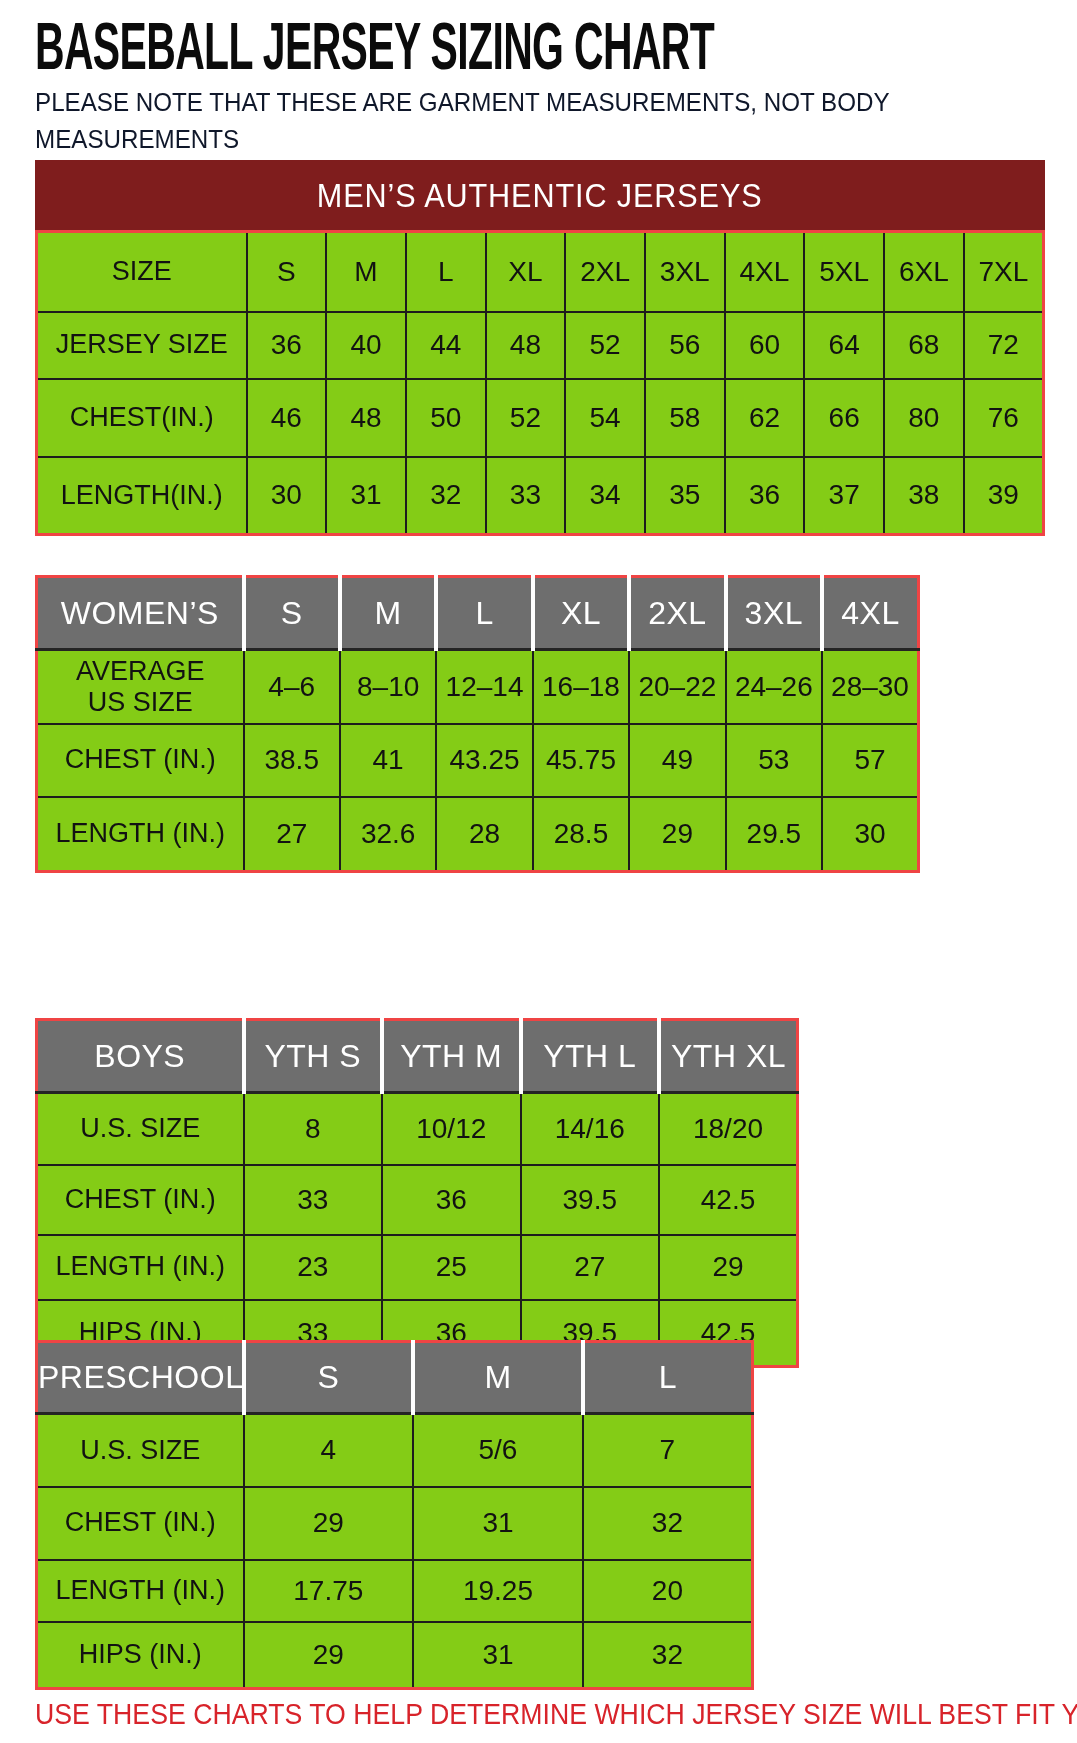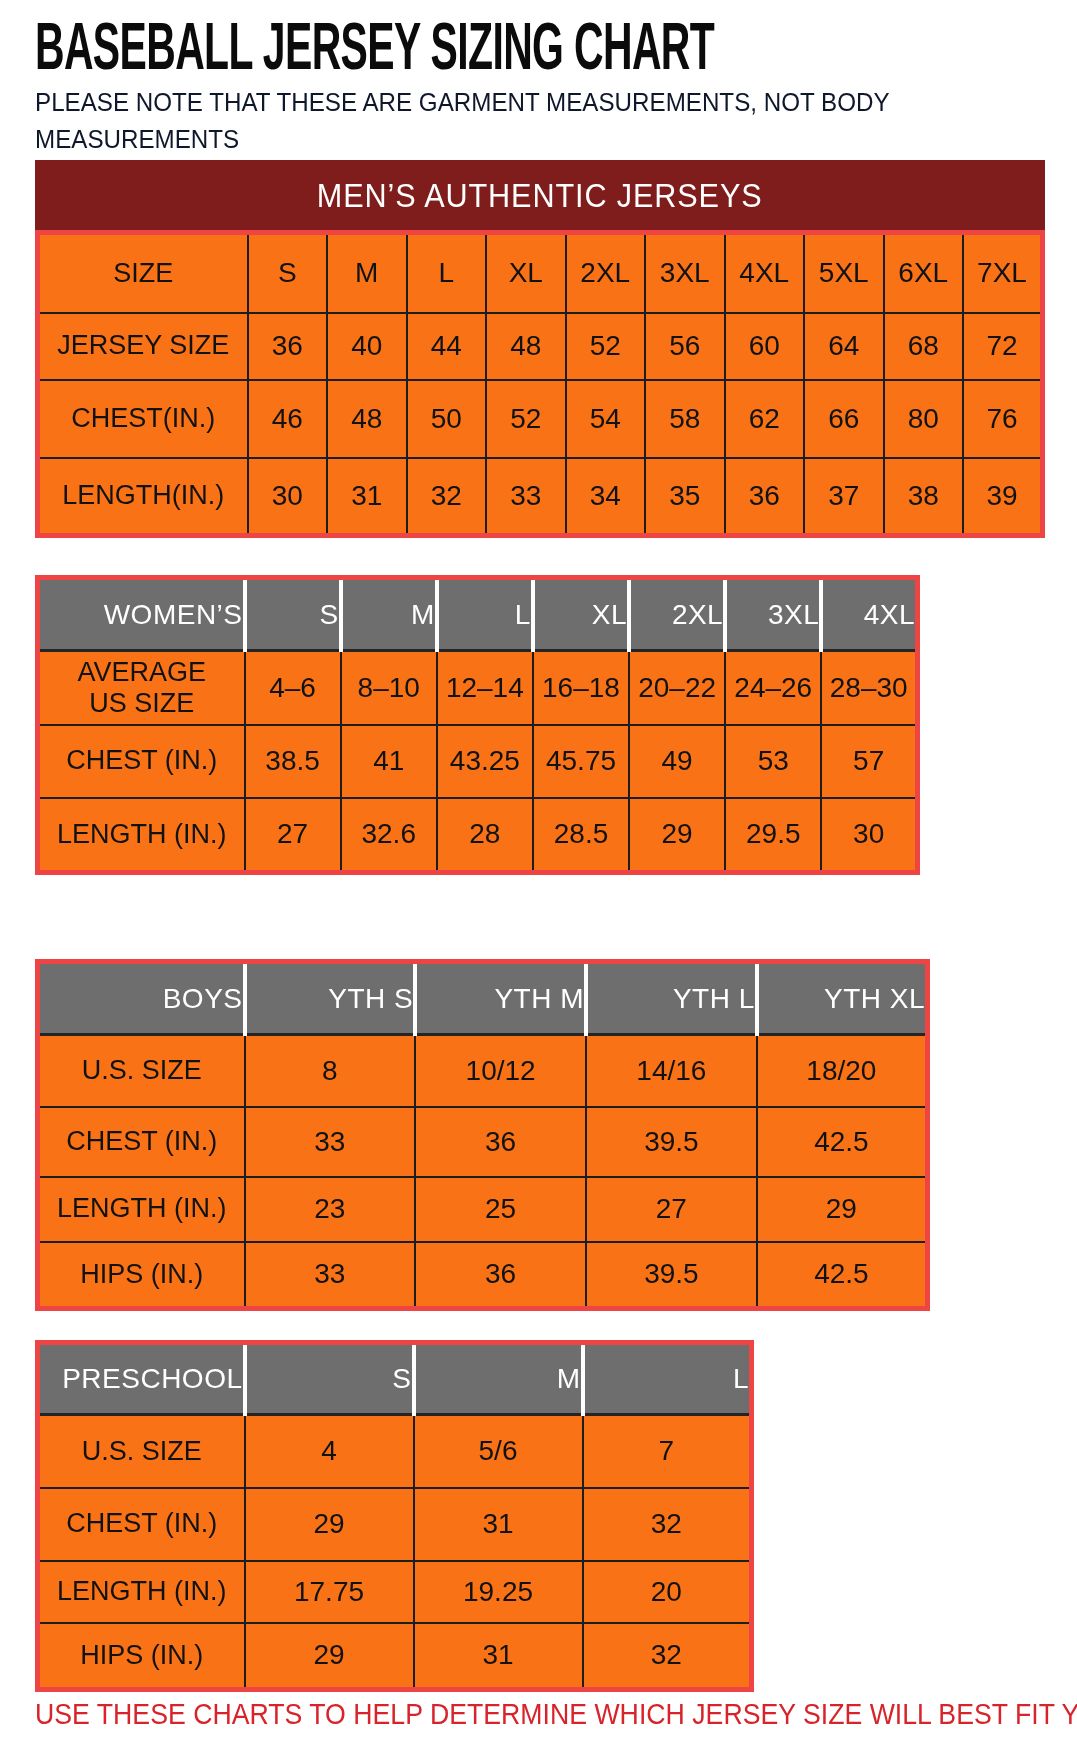--- a/index.html
+++ b/index.html
@@ -19,31 +19,31 @@
                 white-space:pre-line; }
 
   
   .banner { position:absolute; left:35px; top:160px; width:1010px; height:70px;
             background:#7f1d1d; display:flex; align-items:center; justify-content:center; }
   .banner .cond { color:#ffffff; font-size:34px; letter-spacing:1px; white-space:nowrap;
                   transform:scaleX(0.90); }
 
   
   table.t { position:absolute; left:35px; border-collapse:collapse; table-layout:fixed;
-            background:#f97316; border:5px solid #ef4444; }
+            background:#84cc16; border:3px solid #ef4444; }
   table.t td { border:2px solid #1d1d1d; text-align:center; vertical-align:middle;
                padding:0; font-size:28px; color:#121212; }
   table.t td.lbl { font-size:27px; white-space:pre-line; line-height:1.15; }
-  tr.gh td { background:#6e6e6e; color:#ffffff; font-size:28px; letter-spacing:0.5px;
-             border-bottom:3px solid #242424;text-align:right; }
+  tr.gh td { background:#6e6e6e; color:#ffffff; font-size:32px; letter-spacing:0.5px;
+             border-bottom:3px solid #242424; }
   tr.gh td + td { border-left:4px solid #ffffff; }
 
   .mens-table { top:230px; width:1010px; }
   .womens-table { top:575px; width:885px; }
-  .boys-table { top:959px; width:895px; }
+  .boys-table { top:1018px; width:764px; }
   .preschool-table { top:1340px; width:719px; }
 
   
   .footer { position:absolute; left:35px; top:1698px; margin:0; font-size:29px; color:#d8232a;
             white-space:nowrap; }
   .footer .cond { display:inline-block; transform:scaleX(0.92); transform-origin:0 50%; }
 </style>
 </head>
 <body>
 

